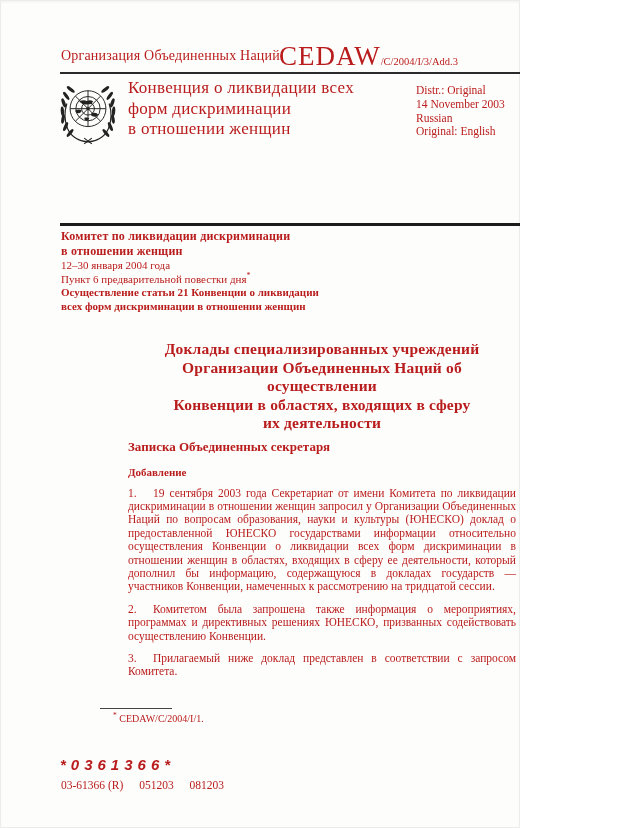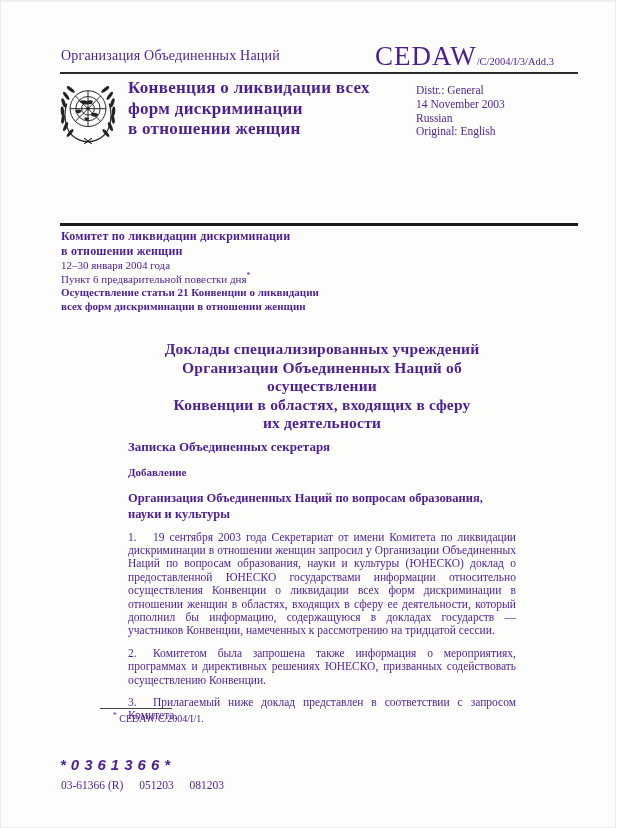--- a/index.html
+++ b/index.html
@@ -1,22 +1,22 @@
 <!DOCTYPE html>
 <html><head>
 <meta charset="utf-8">
 <style>
   * { margin: 0; padding: 0; box-sizing: border-box; }
   html, body { background: #ffffff; }
   .page {
     position: relative;
-    width: 616px;
+    width: 520px;
     height: 828px;
     background: #fdfdfb;
-    color: #4c1d95;
+    color: #b91c1c;
     font-family: "Liberation Serif", "DejaVu Serif", serif;
     overflow: hidden;
     box-shadow: inset 0 0 0 1px #ececea, inset 0 2px 3px rgba(0,0,0,0.05);
   }
 
   
   .org-name {
     position: absolute; left: 61px; top: 48px;
     font-size: 14px; letter-spacing: 0.2px;
   }
@@ -31,21 +31,21 @@
     width: 518px; height: 2px; background: #2a2a2a;
   }
 
   
   .emblem {
     position: absolute; left: 56px; top: 79px;
     width: 64px; height: 67px;
   }
   .conv-title {
     position: absolute; left: 128px; top: 78px;
-    font-size: 17px; font-weight: bold; line-height: 20.5px;
+    font-size: 17px; font-weight: normal; line-height: 20.5px;
     letter-spacing: 0.3px;
   }
   .distr {
     position: absolute; left: 416px; top: 84px;
     font-size: 11.5px; line-height: 13.8px;
   }
   .rule-thick {
     position: absolute; left: 60px; top: 223px;
     width: 518px; height: 3px; background: #1c1c1c;
   }
@@ -150,21 +150,21 @@
     </g>
   </svg>
 
   <div class="conv-title">
     <div>Конвенция о ликвидации всех</div>
     <div>форм дискриминации</div>
     <div>в отношении женщин</div>
   </div>
 
   <div class="distr">
-    <div>Distr.: General</div>
+    <div>Distr.: Original</div>
     <div>14 November 2003</div>
     <div>Russian</div>
     <div>Original: English</div>
   </div>
 
   <div class="rule-thick"></div>
 
   <div class="committee">
     <div class="c-name">Комитет по ликвидации дискриминации</div>
     <div class="c-name">в отношении женщин</div>
@@ -176,24 +176,20 @@
 
   <div class="main">
     <div class="doc-title">
       <div>Доклады специализированных учреждений</div>
       <div>Организации Объединенных Наций об осуществлении</div>
       <div>Конвенции в областях, входящих в сферу</div>
       <div>их деятельности</div>
     </div>
     <div class="subtitle">Записка Объединенных секретаря</div>
     <div class="addendum">Добавление</div>
-    <div class="section-heading">
-      <div>Организация Объединенных Наций по вопросам образования,</div>
-      <div>науки и культуры</div>
-    </div>
     <p class="para"><span class="pnum">1.</span><span>19 сентября 2003 года Секретариат от имени Комитета по ликвидации дискриминации в отношении женщин запросил у Организации Объединенных Наций по вопросам образования, науки и культуры (ЮНЕСКО) доклад о предоставленной ЮНЕСКО государствами информации относительно осуществления Конвенции о ликвидации всех форм дискриминации в отношении женщин в областях, входящих в сферу ее деятельности, который дополнил бы информацию, содержащуюся в докладах государств — участников Конвенции, намеченных к рассмотрению на тридцатой сессии.</span></p>
     <p class="para"><span class="pnum">2.</span><span>Комитетом была запрошена также информация о мероприятиях, программах и директивных решениях ЮНЕСКО, призванных содействовать осуществлению Конвенции.</span></p>
     <p class="para"><span class="pnum">3.</span><span>Прилагаемый ниже доклад представлен в соответствии с запросом Комитета.</span></p>
   </div>
 
   <div class="footnote-rule"></div>
   <div class="footnote">
     <sup class="fn-sup">*</sup>&nbsp;<span>CEDAW/C/2004/I/1.</span>
   </div>
 

